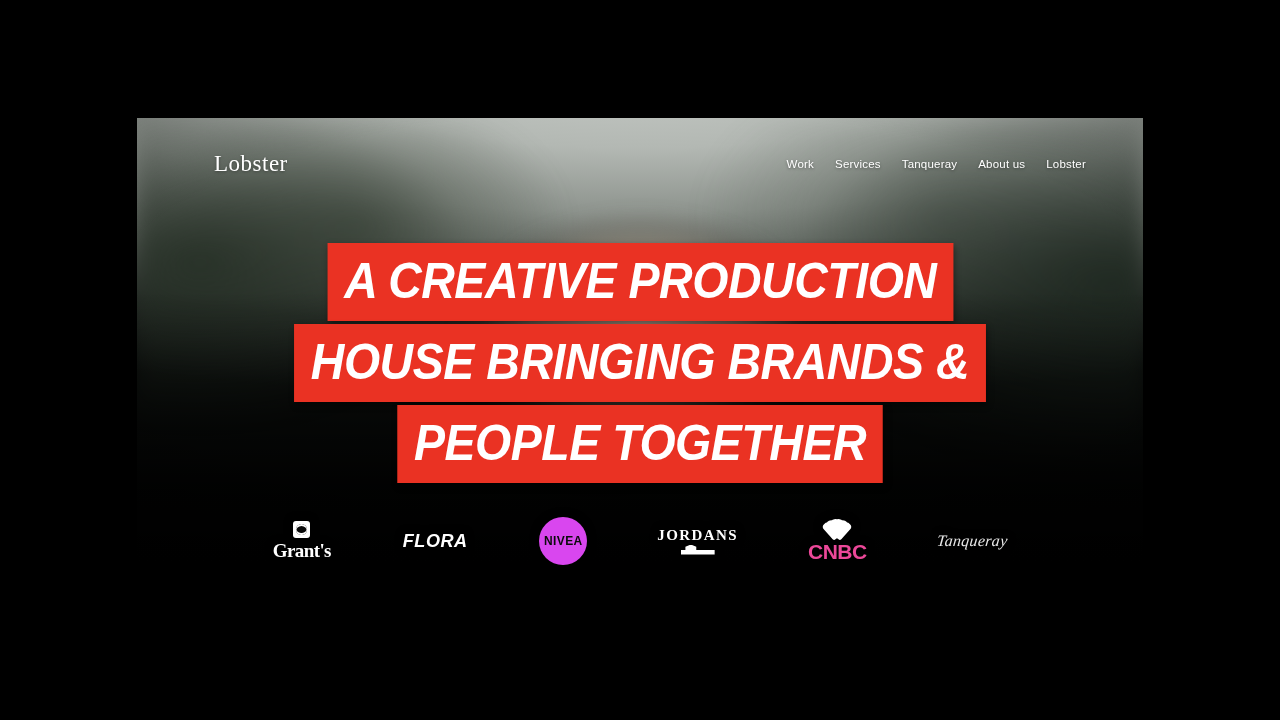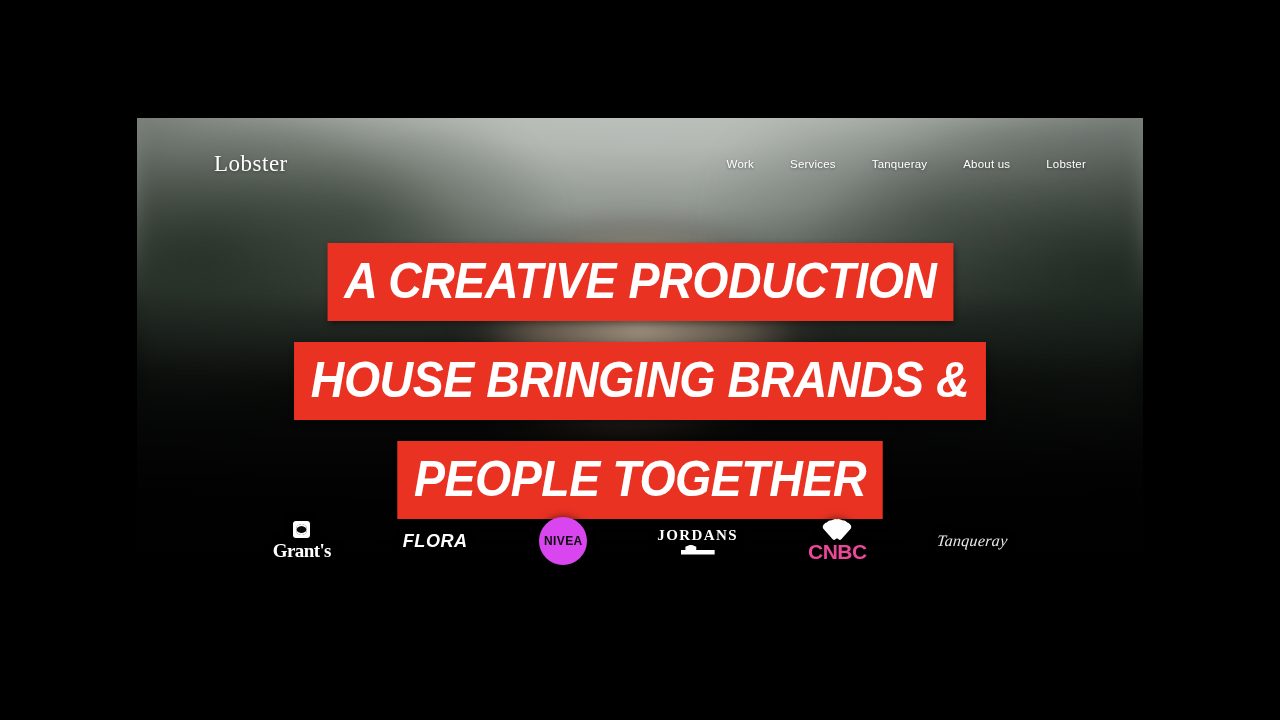--- a/index.html
+++ b/index.html
@@ -58,33 +58,33 @@
     display:flex; align-items:center;
     padding:0 57px 0 77px;
     z-index:5;
   }
   .logo {
     font-family:"Liberation Serif", serif;
     font-size:23px; font-weight:400; letter-spacing:.5px;
     color:#ffffff; cursor:pointer;
     text-shadow:0 1px 3px rgba(0,0,0,.35);
   }
-  .main-nav { margin-left:auto; display:flex; align-items:center; gap:36px; }
+  .main-nav { margin-left:auto; display:flex; align-items:center; gap:21px; }
   .nav-link {
     color:#fff; font-size:11.5px; font-weight:400;
     letter-spacing:.2px; text-decoration:none; cursor:pointer;
     white-space:nowrap;
     text-shadow:0 1px 3px rgba(0,0,0,.4);
   }
 
   
   .hero {
     position:absolute; left:0; top:125px; width:100%;
     z-index:4;
-    display:flex; flex-direction:column; align-items:center; gap:21px;
+    display:flex; flex-direction:column; align-items:center; gap:3px;
   }
   .headline-line {
     background:#ea3223;
     color:#ffffff;
     font-size:50px;
     font-weight:700;
     font-style:italic;
     letter-spacing:-0.5px;
     line-height:1;
     padding:13px 18px 15px 18px;

